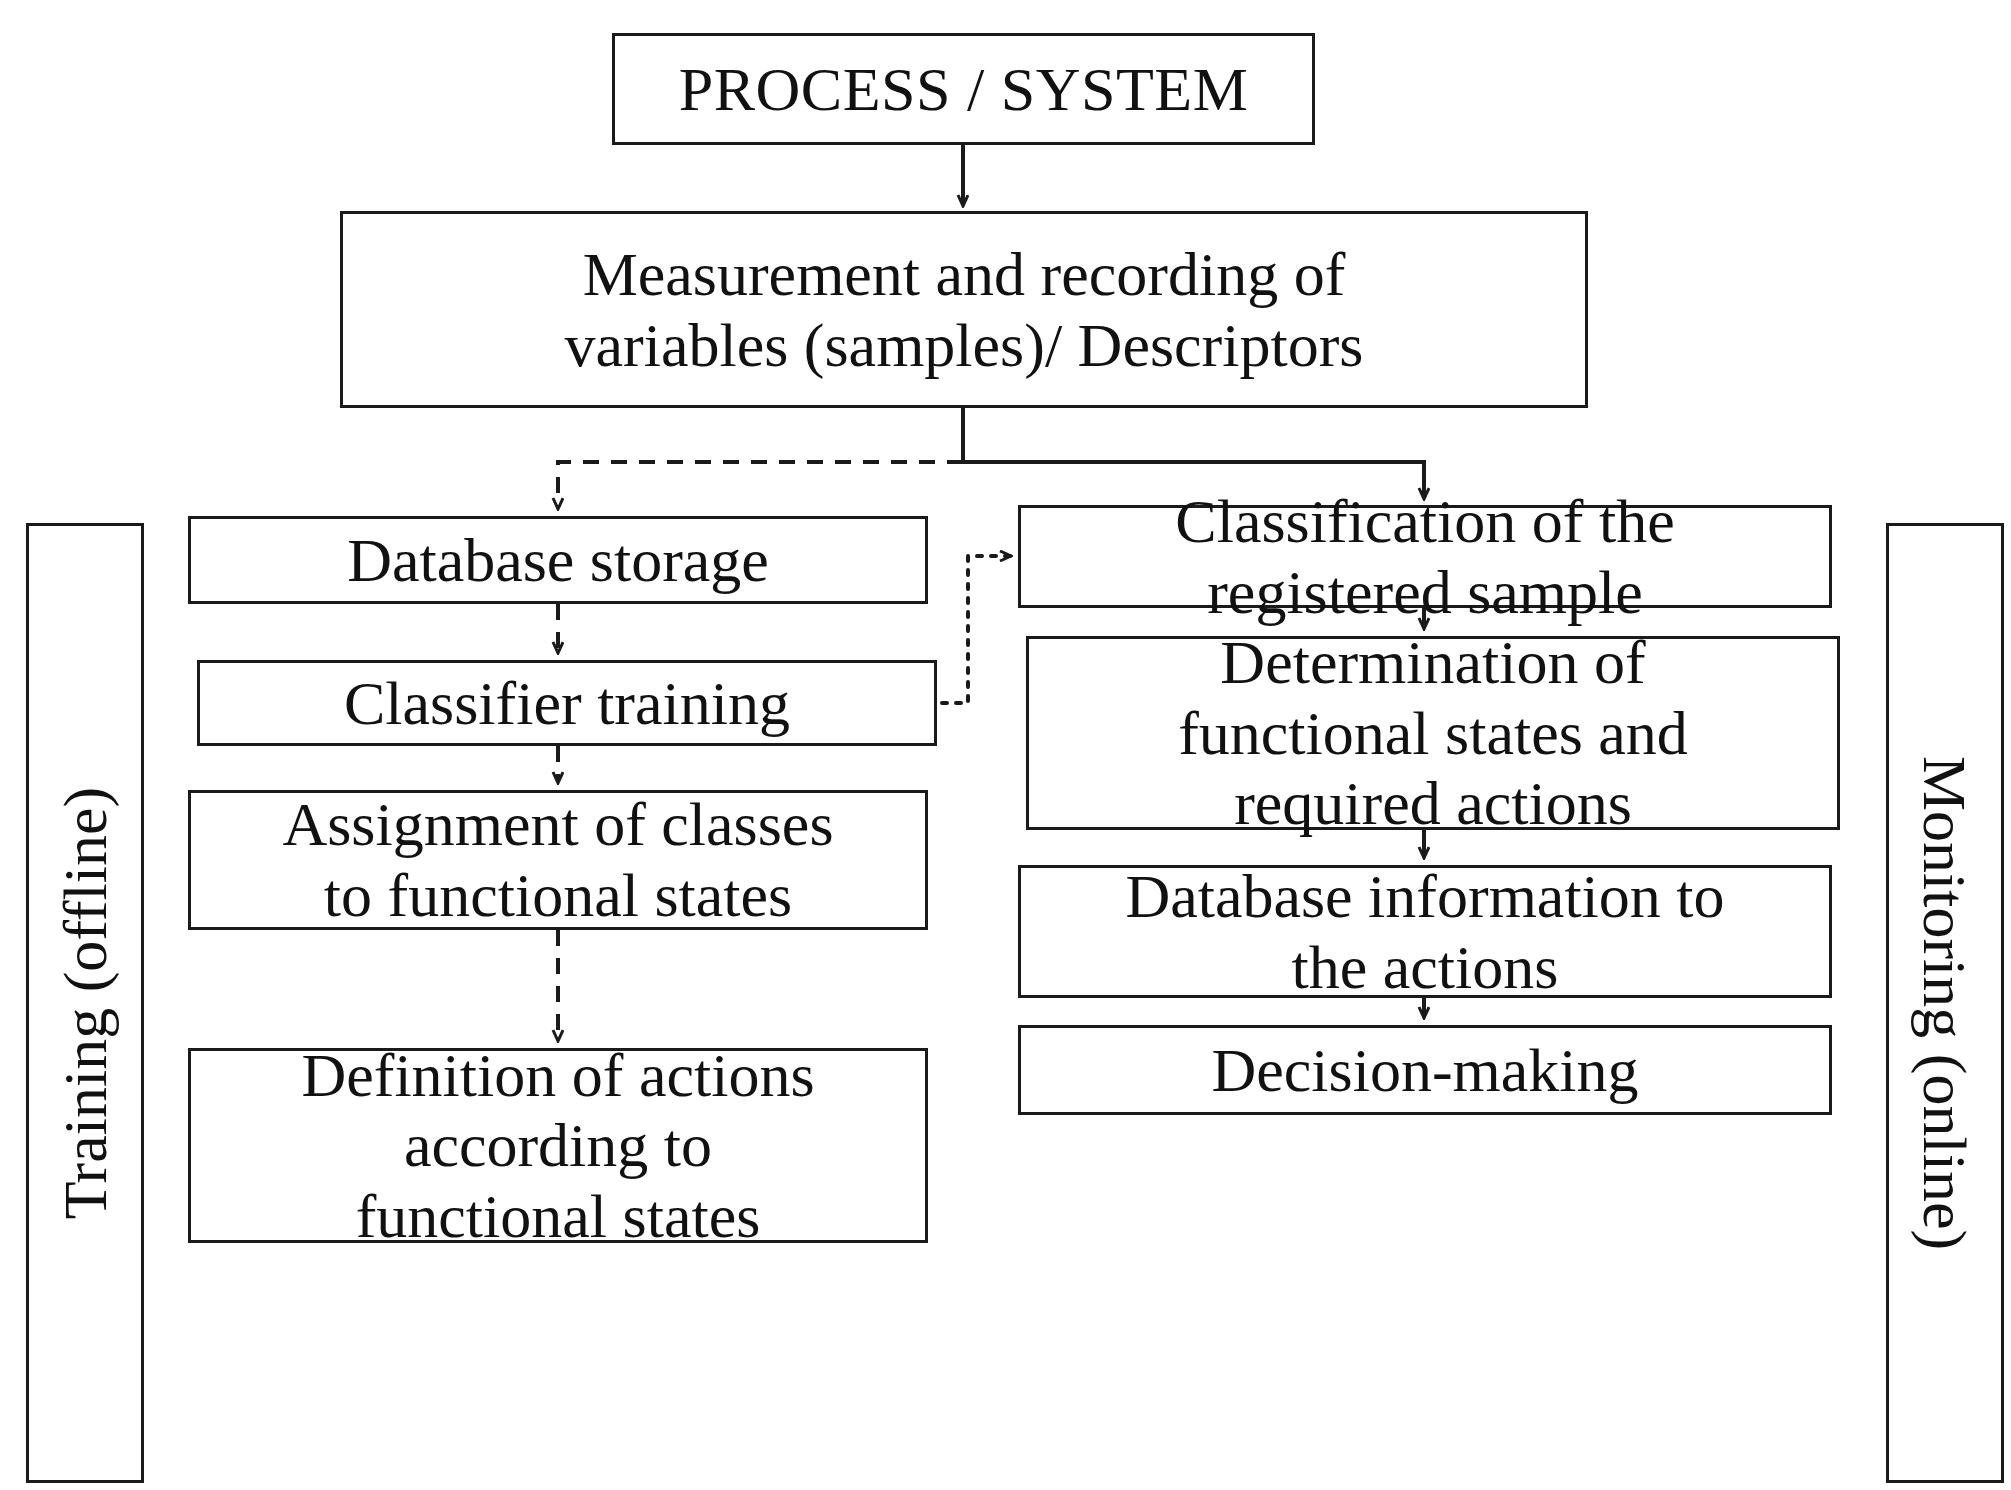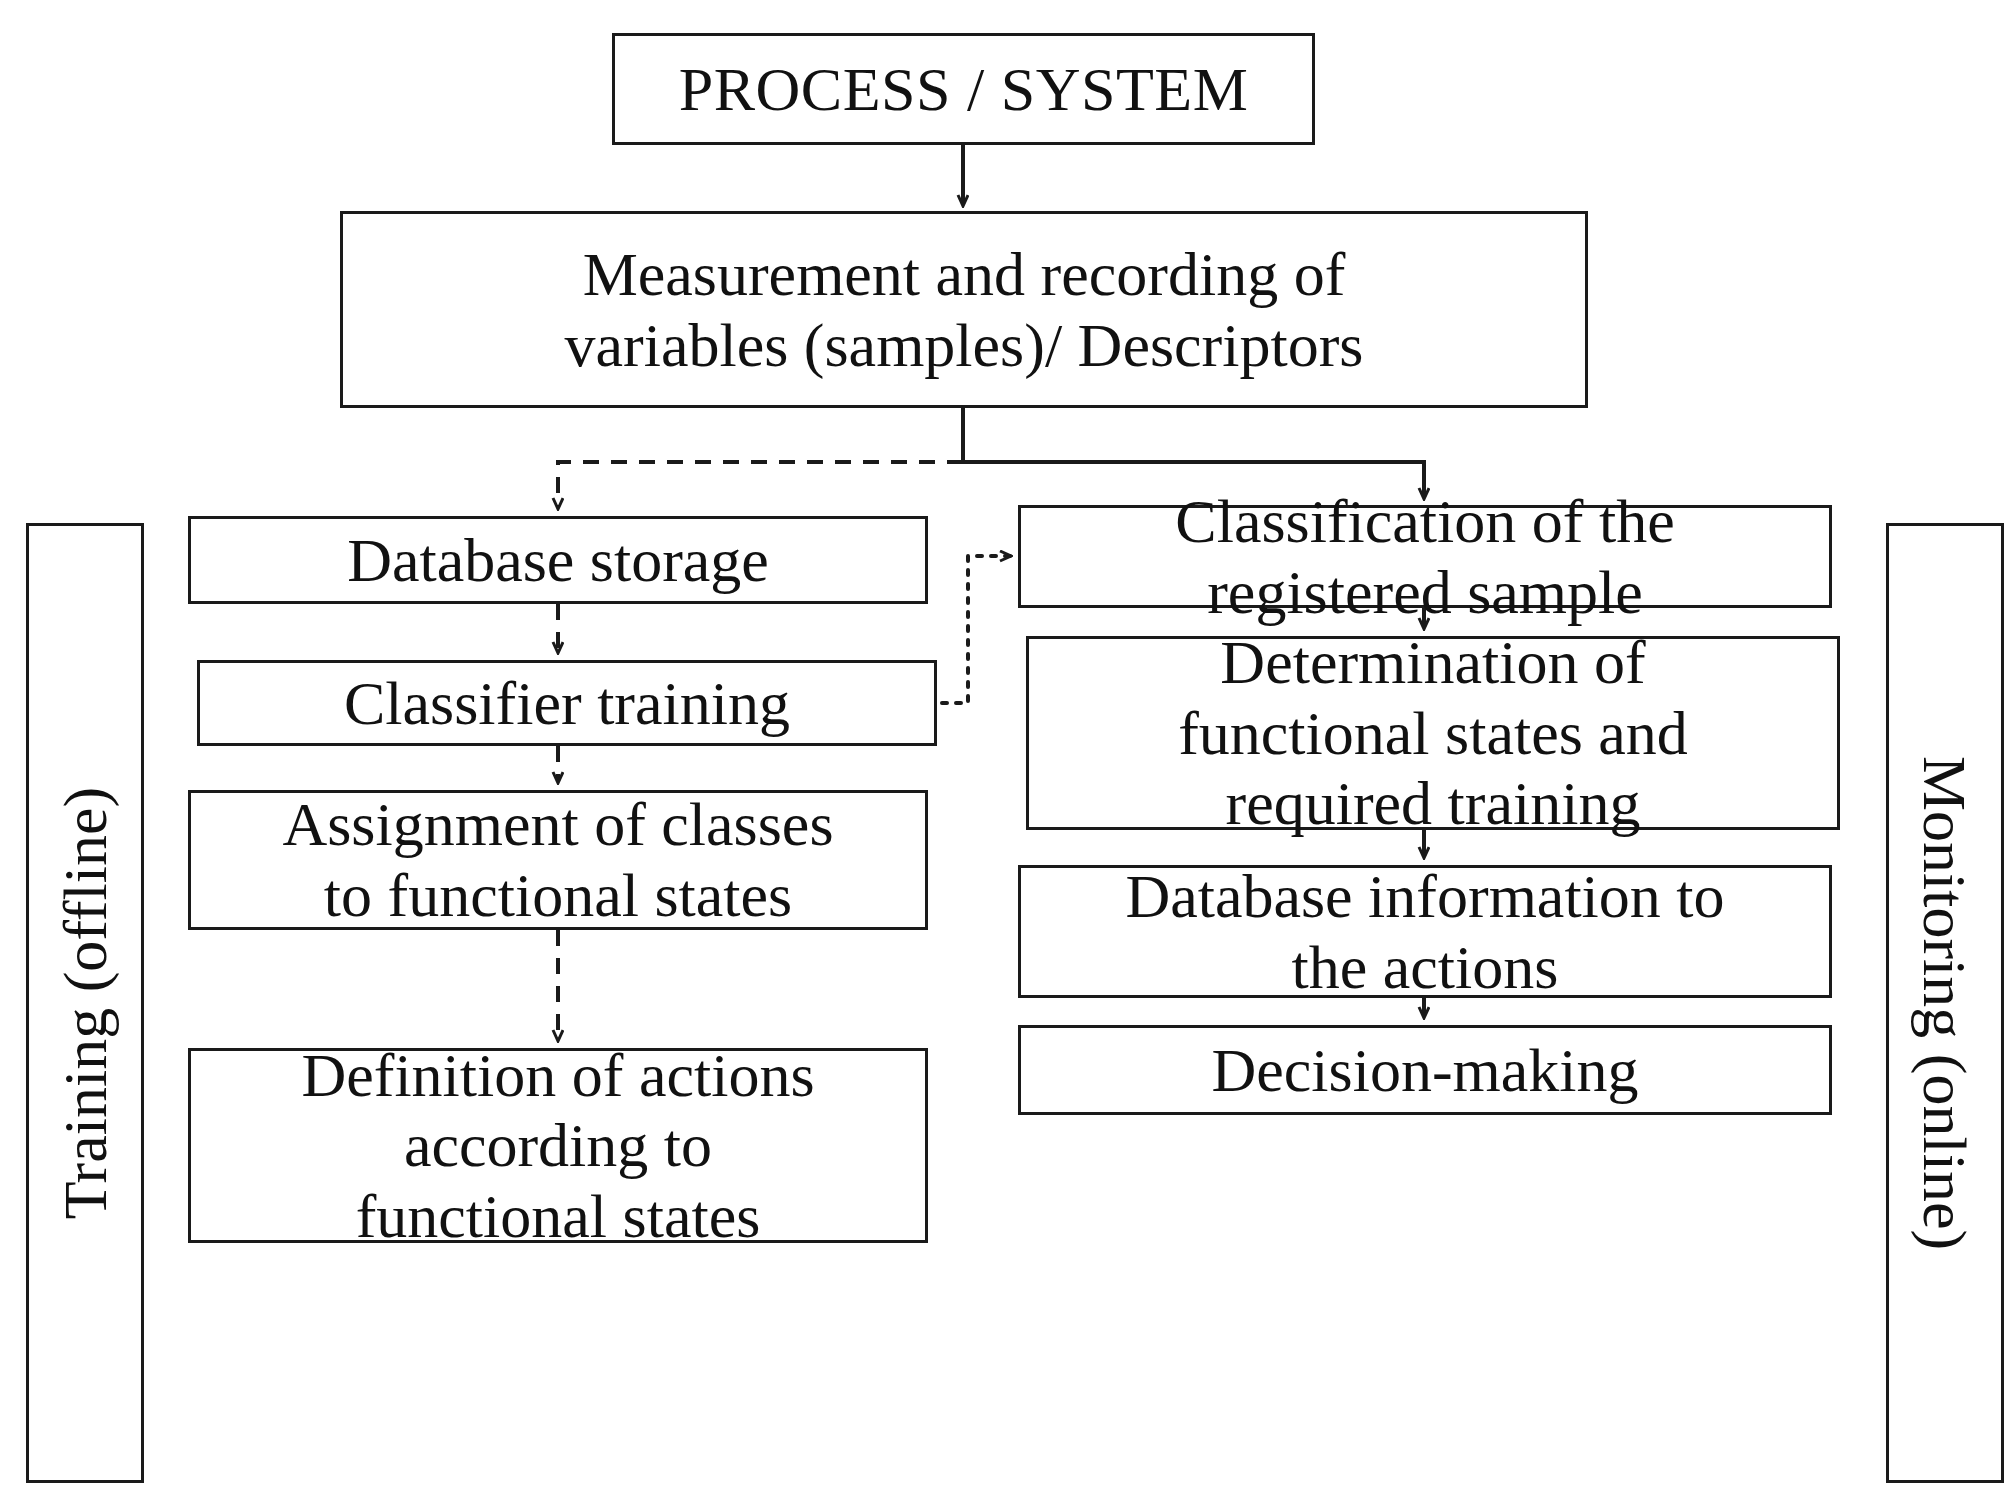--- a/index.html
+++ b/index.html
@@ -174,21 +174,21 @@
     <span>
       <span>Classification of the</span>
       <span>registered sample</span>
     </span>
   </div>
 
   <div class="node" id="n-determine">
     <span>
       <span>Determination of</span>
       <span>functional states and</span>
-      <span>required training</span>
+      <span>required actions</span>
     </span>
   </div>
 
   <div class="node" id="n-sending">
     <span>
       <span>Database information to</span>
       <span>the actions</span>
     </span>
   </div>
 

